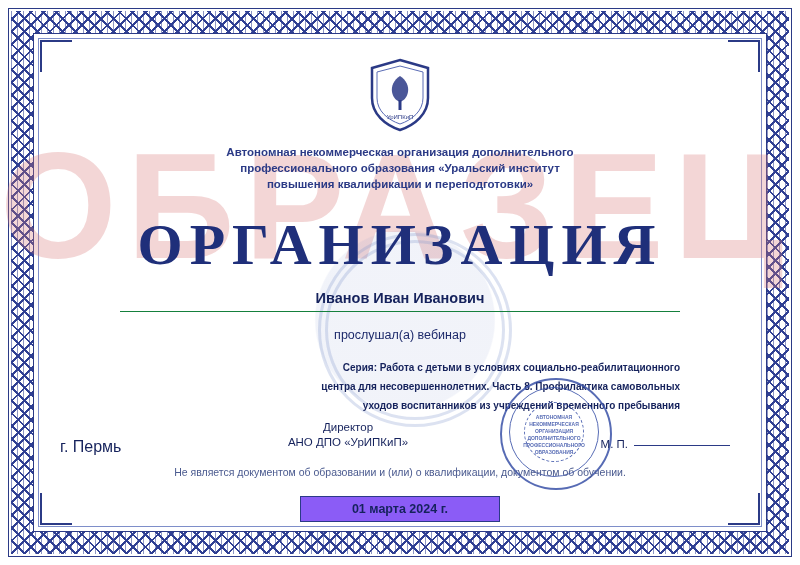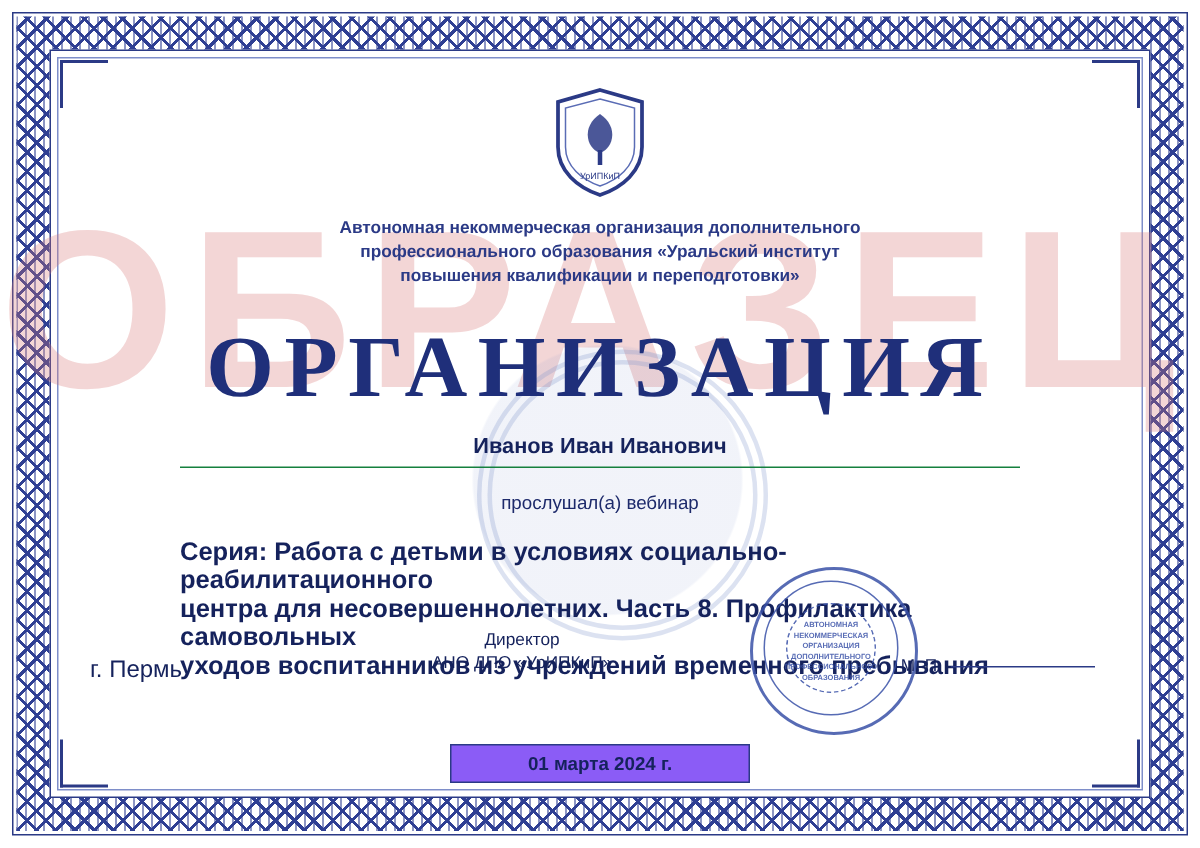--- a/index.html
+++ b/index.html
@@ -157,23 +157,23 @@
   .action {
     margin-top: 16px;
     text-align: center;
     color: #1d2a6b;
     font-size: 12.5px;
   }
 
   .course {
     margin: 16px auto 16px auto;
     width: 560px;
-    text-align: left;
-    color: #15225c;
-    font-size: 17px;
+    text-align: right;
+    color: #15225c;
+    font-size: 10px;
     font-weight: bold;
     line-height: 19px;
   }
 
   
   .sig-row {
     position: absolute;
     left: 0; top: 372px;
     width: 704px;
     height: 40px;
@@ -322,17 +322,18 @@
       <div class="city">г. Пермь</div>
       <div class="director">
         <div>Директор</div>
         <div>АНО ДПО «УрИПКиП»</div>
       </div>
       <div class="mp">
         <span>М. П.</span><span class="rule"></span>
       </div>
     </div>
 
+    <div class="disclaimer">Не является документом об образовании и (или) о квалификации, документом об обучении.</div>
 
     <div class="date-box">01 марта 2024 г.</div>
 
   </div>
 </div>
 
 </body></html>

